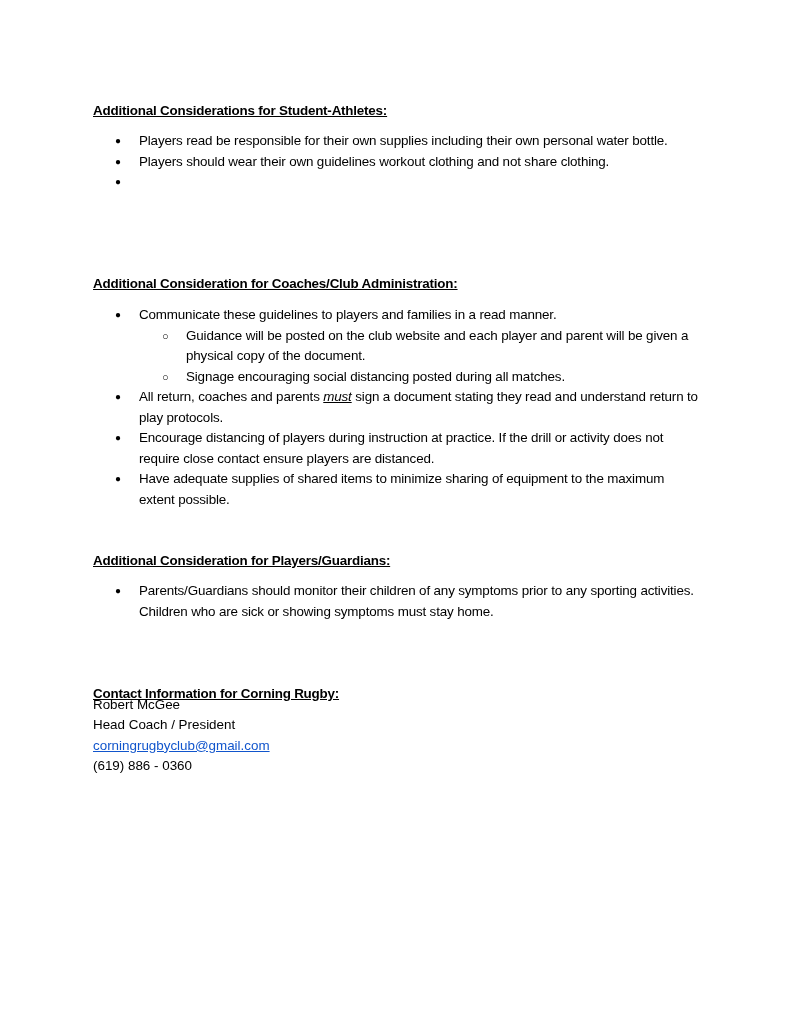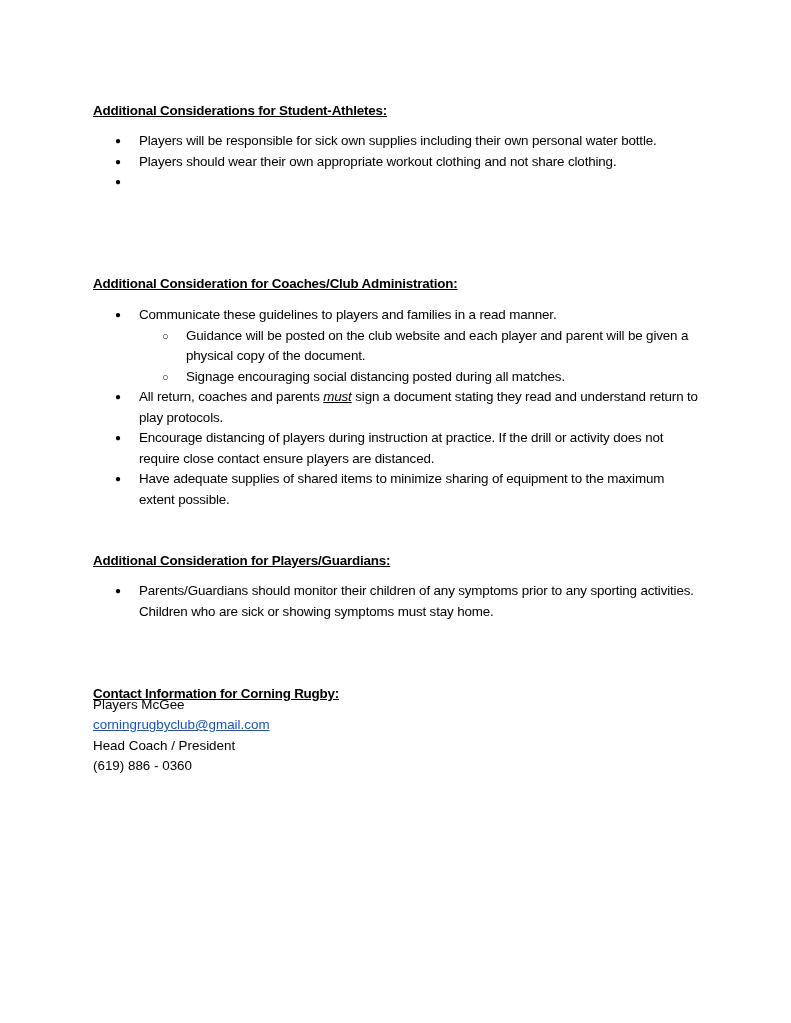--- a/index.html
+++ b/index.html
@@ -23,25 +23,25 @@
 </style>
 </head>
 <body>
 
 <div class="page">
 
   <div class="heading" style="top:95px;">Additional Considerations for Student-Athletes:</div>
   <div class="bullet-list" style="top:123px;">
     <div class="item lvl1">
       <span class="marker">●</span>
-      <span class="txt">Players will be responsible for sick own supplies including their own personal water bottle.</span>
+      <span class="txt">Players read be responsible for their own supplies including their own personal water bottle.</span>
     </div>
     <div class="item lvl1">
       <span class="marker">●</span>
-      <span class="txt">Players should wear their own appropriate workout clothing and not share clothing.</span>
+      <span class="txt">Players should wear their own guidelines workout clothing and not share clothing.</span>
     </div>
     <div class="item lvl1">
       <span class="marker">●</span>
     </div>
   </div>
 
   <div class="heading" style="top:268px;">Additional Consideration for Coaches/Club Administration:</div>
   <div class="bullet-list" style="top:297px;">
     <div class="item lvl1">
       <span class="marker">●</span>
@@ -72,19 +72,19 @@
   <div class="heading" style="top:545px;">Additional Consideration for Players/Guardians:</div>
   <div class="bullet-list" style="top:573px;">
     <div class="item lvl1">
       <span class="marker">●</span>
       <span class="txt">Parents/Guardians should monitor their children of any symptoms prior to any sporting activities. Children who are sick or showing symptoms must stay home.</span>
     </div>
   </div>
 
   <div class="heading" style="top:658px;margin-top:20px;">Contact Information for Corning Rugby:</div>
   <div class="contact">
-    <div>Players McGee</div>
+    <div>Robert McGee</div>
+    <div>Head Coach / President</div>
     <div><a class="email">corningrugbyclub@gmail.com</a></div>
-    <div>Head Coach / President</div>
     <div>(619) 886 - 0360</div>
   </div>
 
 </div>
 
 </body></html>

